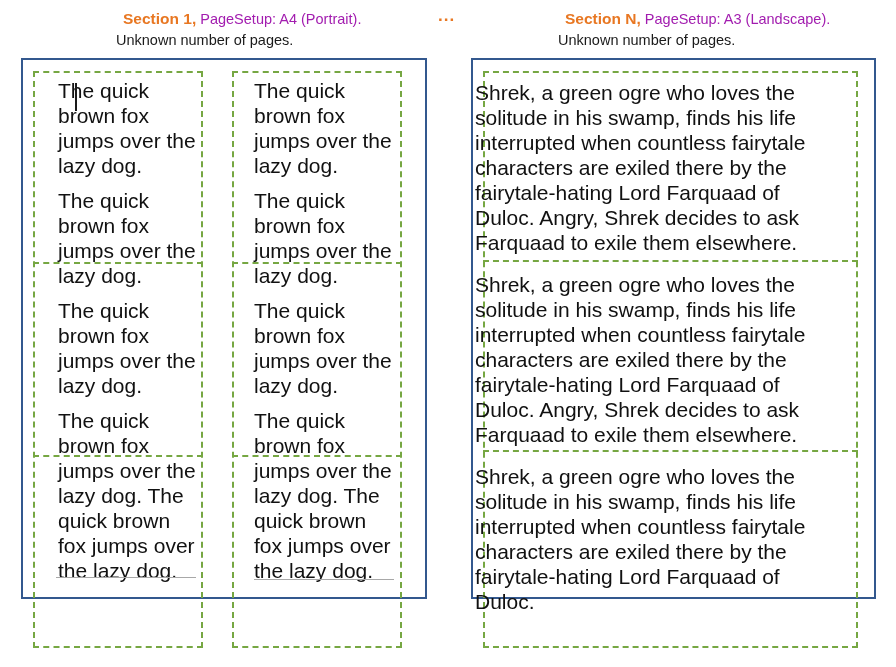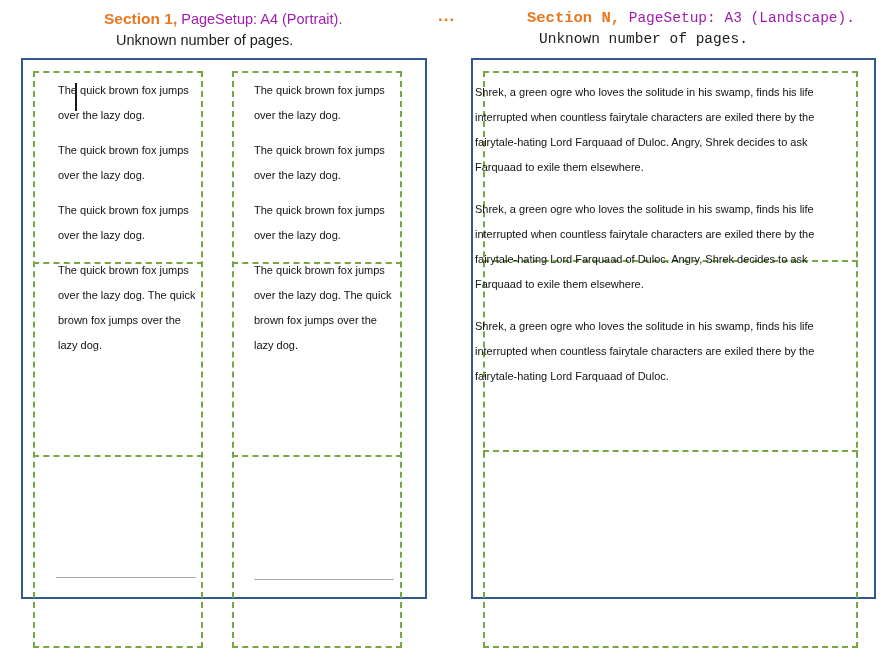--- a/index.html
+++ b/index.html
@@ -28,30 +28,31 @@
     position: absolute;
     font-size: 14.5px;
     color: #1a1a1a;
     line-height: 21px;
     white-space: nowrap;
   }
   .section-header .sec-name {
     color: #E87722;
     font-weight: bold;
     font-size: 15.5px;
+    margin-left: 19px;
   }
   .section-header .sec-setup {
     color: #a21caf;
   }
   .section-header .sub {
     display: block;
     padding-left: 12px;
   }
   #header-left  { left: 104px; top: 8px; }
-  #header-right { left: 527px; top: 8px; font-family: Liberation Mono, monospace; }
+  #header-right { left: 546px; top: 8px; }
 
   .ellipsis {
     position: absolute;
     left: 438px;
     top: 6px;
     color: #E87722;
     font-weight: bold;
     font-size: 17px;
     letter-spacing: 1px;
   }
@@ -86,21 +87,21 @@
   #hb-l1a { left: 33px;  top: 262px; width: 170px; }
   #hb-l1b { left: 33px;  top: 455px; width: 170px; }
   #hb-l2a { left: 232px; top: 262px; width: 170px; }
   #hb-l2b { left: 232px; top: 455px; width: 170px; }
   #hb-r1a { left: 483px; top: 260px; width: 375px; }
   #hb-r1b { left: 483px; top: 450px; width: 375px; }
 
   
   .text-col {
     position: absolute;
-    font-size: 11px;
+    font-size: 21px;
     line-height: 25px;
     color: #111111;
   }
   .text-col p {
     margin: 0 0 10px 0;
   }
   #col-l1 { left: 58px;  top: 78px; width: 138px; }
   #col-l2 { left: 254px; top: 78px; width: 138px; }
   #col-r1 { left: 475px; top: 80px; width: 340px; }
 

